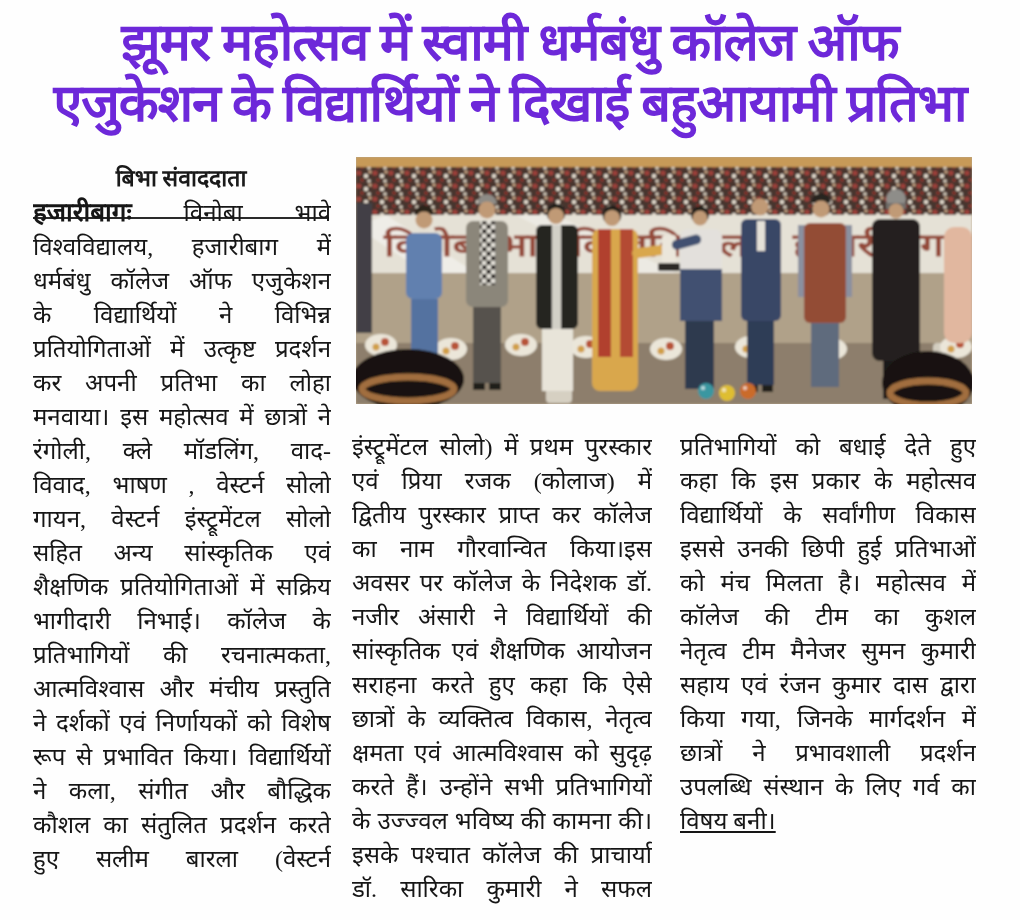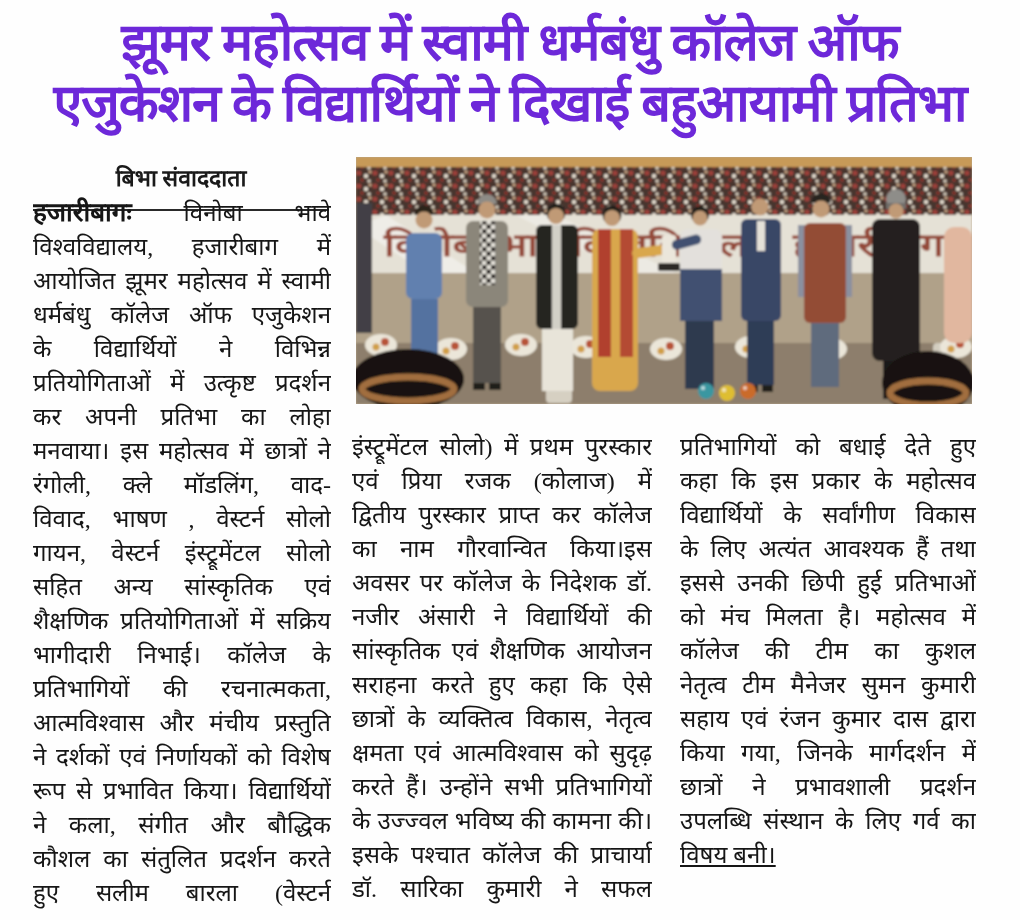--- a/index.html
+++ b/index.html
@@ -8,21 +8,21 @@
     font-family:"Liberation Serif","DejaVu Serif",serif;color:#151515;
   }
   .headline{
     position:absolute;top:12px;left:0;width:1020px;text-align:center;
     font-weight:700;font-size:52px;line-height:61px;color:#6d28d9;
     letter-spacing:-1px;
   }
   .byline{
     position:absolute;top:161px;left:33px;width:296px;text-align:center;
     font-weight:700;font-size:23px;color:#1a1a1a;
-    padding-bottom:16px;border-bottom:2px solid #2a2a2a;
+    padding-bottom:24px;border-bottom:2px solid #2a2a2a;
   }
   .photo{
     position:absolute;left:356px;top:157px;width:616px;height:247px;background:#b9a98f;
   }
   .photo svg{display:block;width:616px;height:247px;filter:saturate(.88) contrast(.97);}
   .col{position:absolute;}
   .col1{left:33px;top:196px;width:298px;}
   .col2{left:352px;top:430px;width:300px;}
   .col3{left:680px;top:430px;width:296px;}
   .ln{
@@ -223,21 +223,20 @@
           <circle cx="392" cy="234" r="8" fill="#d8681d"></circle>
             <circle cx="389" cy="231" r="2" fill="#ffffff" opacity="0.7"></circle>
         </g>
       </g>
     </svg>
   </div>
 
   <div class="col col1">
     <div class="ln"><span class="lead">हजारीबागः</span> <span>विनोबा भावे</span></div>
     <div class="ln">विश्वविद्यालय, हजारीबाग में</div>
-    <div class="ln">आयोजित झूमर महोत्सव में स्वामी</div>
     <div class="ln">धर्मबंधु कॉलेज ऑफ एजुकेशन</div>
     <div class="ln">के विद्यार्थियों ने विभिन्न</div>
     <div class="ln">प्रतियोगिताओं में उत्कृष्ट प्रदर्शन</div>
     <div class="ln">कर अपनी प्रतिभा का लोहा</div>
     <div class="ln">मनवाया। इस महोत्सव में छात्रों ने</div>
     <div class="ln">रंगोली, क्ले मॉडलिंग, वाद-</div>
     <div class="ln">विवाद, भाषण , वेस्टर्न सोलो</div>
     <div class="ln">गायन, वेस्टर्न इंस्ट्रूमेंटल सोलो</div>
     <div class="ln">सहित अन्य सांस्कृतिक एवं</div>
     <div class="ln">शैक्षणिक प्रतियोगिताओं में सक्रिय</div>
@@ -265,21 +264,20 @@
     <div class="ln">करते हैं। उन्होंने सभी प्रतिभागियों</div>
     <div class="ln">के उज्ज्वल भविष्य की कामना की।</div>
     <div class="ln">इसके पश्चात कॉलेज की प्राचार्या</div>
     <div class="ln">डॉ. सारिका कुमारी ने सफल</div>
   </div>
 
   <div class="col col3">
     <div class="ln">प्रतिभागियों को बधाई देते हुए</div>
     <div class="ln">कहा कि इस प्रकार के महोत्सव</div>
     <div class="ln">विद्यार्थियों के सर्वांगीण विकास</div>
-    <div class="ln">के लिए अत्यंत आवश्यक हैं तथा</div>
     <div class="ln">इससे उनकी छिपी हुई प्रतिभाओं</div>
     <div class="ln">को मंच मिलता है। महोत्सव में</div>
     <div class="ln">कॉलेज की टीम का कुशल</div>
     <div class="ln">नेतृत्व टीम मैनेजर सुमन कुमारी</div>
     <div class="ln">सहाय एवं रंजन कुमार दास द्वारा</div>
     <div class="ln">किया गया, जिनके मार्गदर्शन में</div>
     <div class="ln">छात्रों ने प्रभावशाली प्रदर्शन</div>
     <div class="ln">उपलब्धि संस्थान के लिए गर्व का</div>
     <div class="ln end">विषय बनी।</div>
   </div>

